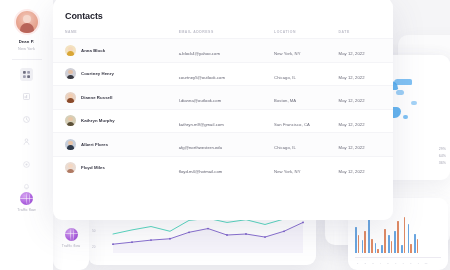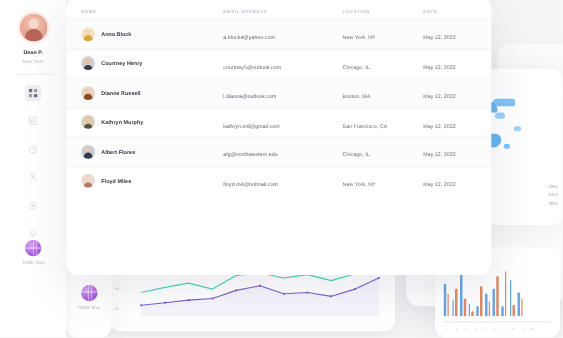--- a/index.html
+++ b/index.html
@@ -365,20 +365,21 @@
         <span>5</span>
         <span>6</span>
         <span>7</span>
         <span>8</span>
         <span>9</span>
         <span>10</span>
       </div>
   </div>
 
   <div class="contacts-card">
+    <div class="contacts-title">Contacts</div>
     <div class="tbl">
       <div class="tbl-head">
         <div class="c-name">NAME</div>
         <div class="c-mail">EMAIL ADDRESS</div>
         <div class="c-loc">LOCATION</div>
         <div class="c-date">DATE</div>
       </div>
       <div id="rows">
           <div class="tbl-row">
             <div class="c-name">

